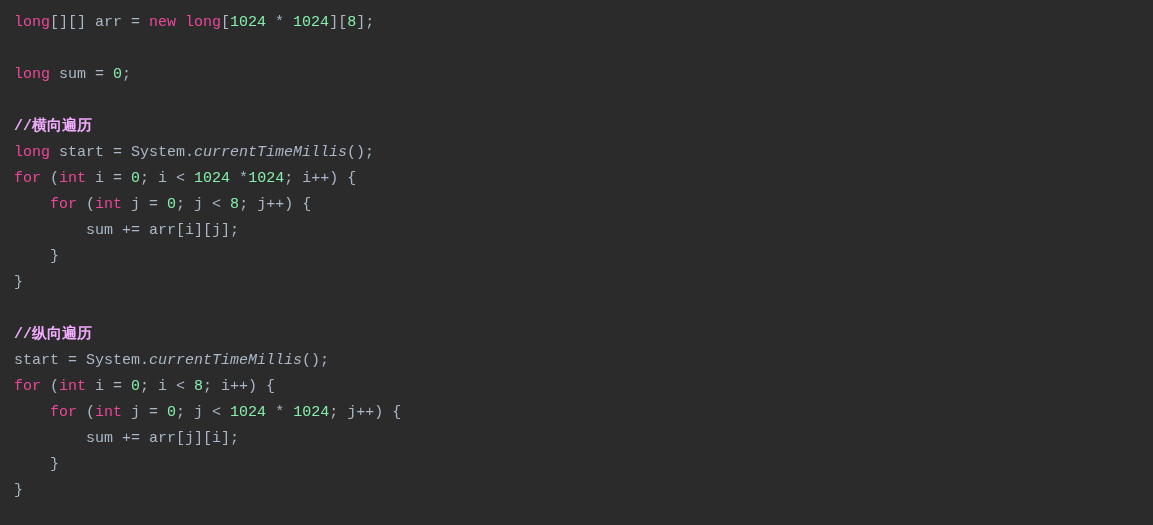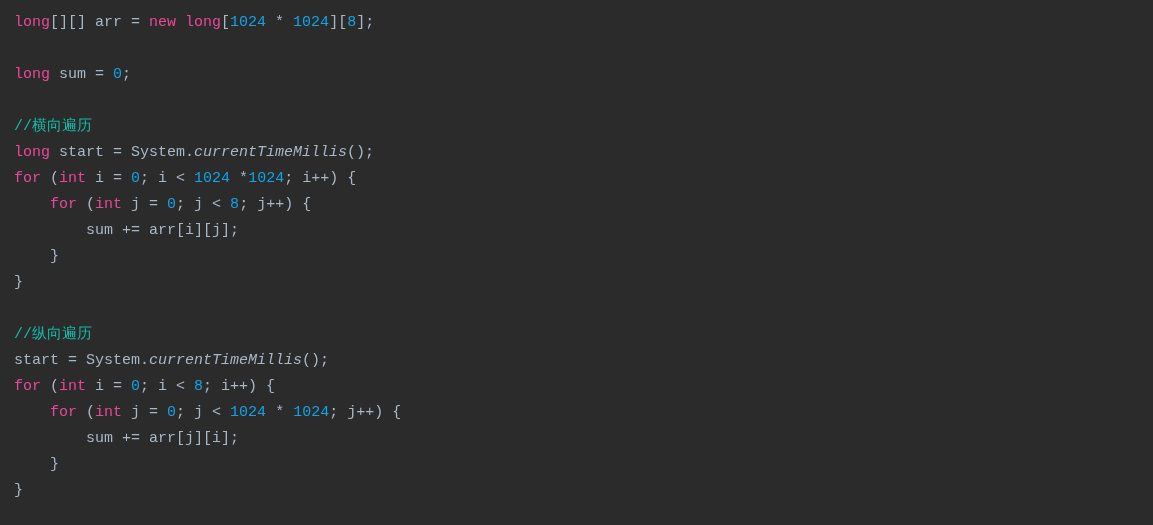--- a/index.html
+++ b/index.html
@@ -12,22 +12,22 @@
     width: 1153px;
     height: 525px;
     overflow: hidden;
   }
   pre {
     font-family: inherit;
     white-space: pre;
   }
   .kw { color: #ec4899; }           
   .ident { color: #a9b7c6; }        
-  .num { color: #0ea5e9; }          
-  .comment { color: #14b8a6; }      
+  .num { color: #86efac; }          
+  .comment { color: #f0abfc; font-weight: bold; }      
   .method-italic { color: #a9b7c6; font-style: italic; }
 </style>
 </head>
 <body>
 
 <pre><span><span class="kw">long</span><span class="ident">[][] </span><span class="ident">arr = </span><span class="kw">new long</span><span class="ident">[</span><span class="num">1024</span><span class="ident"> * </span><span class="num">1024</span><span class="ident">][</span><span class="num">8</span><span class="ident">];</span></span>
 
 <span><span class="kw">long</span><span class="ident"> sum = </span><span class="num">0</span><span class="ident">;</span></span>
 
 <span><span class="comment">//横向遍历</span></span>

